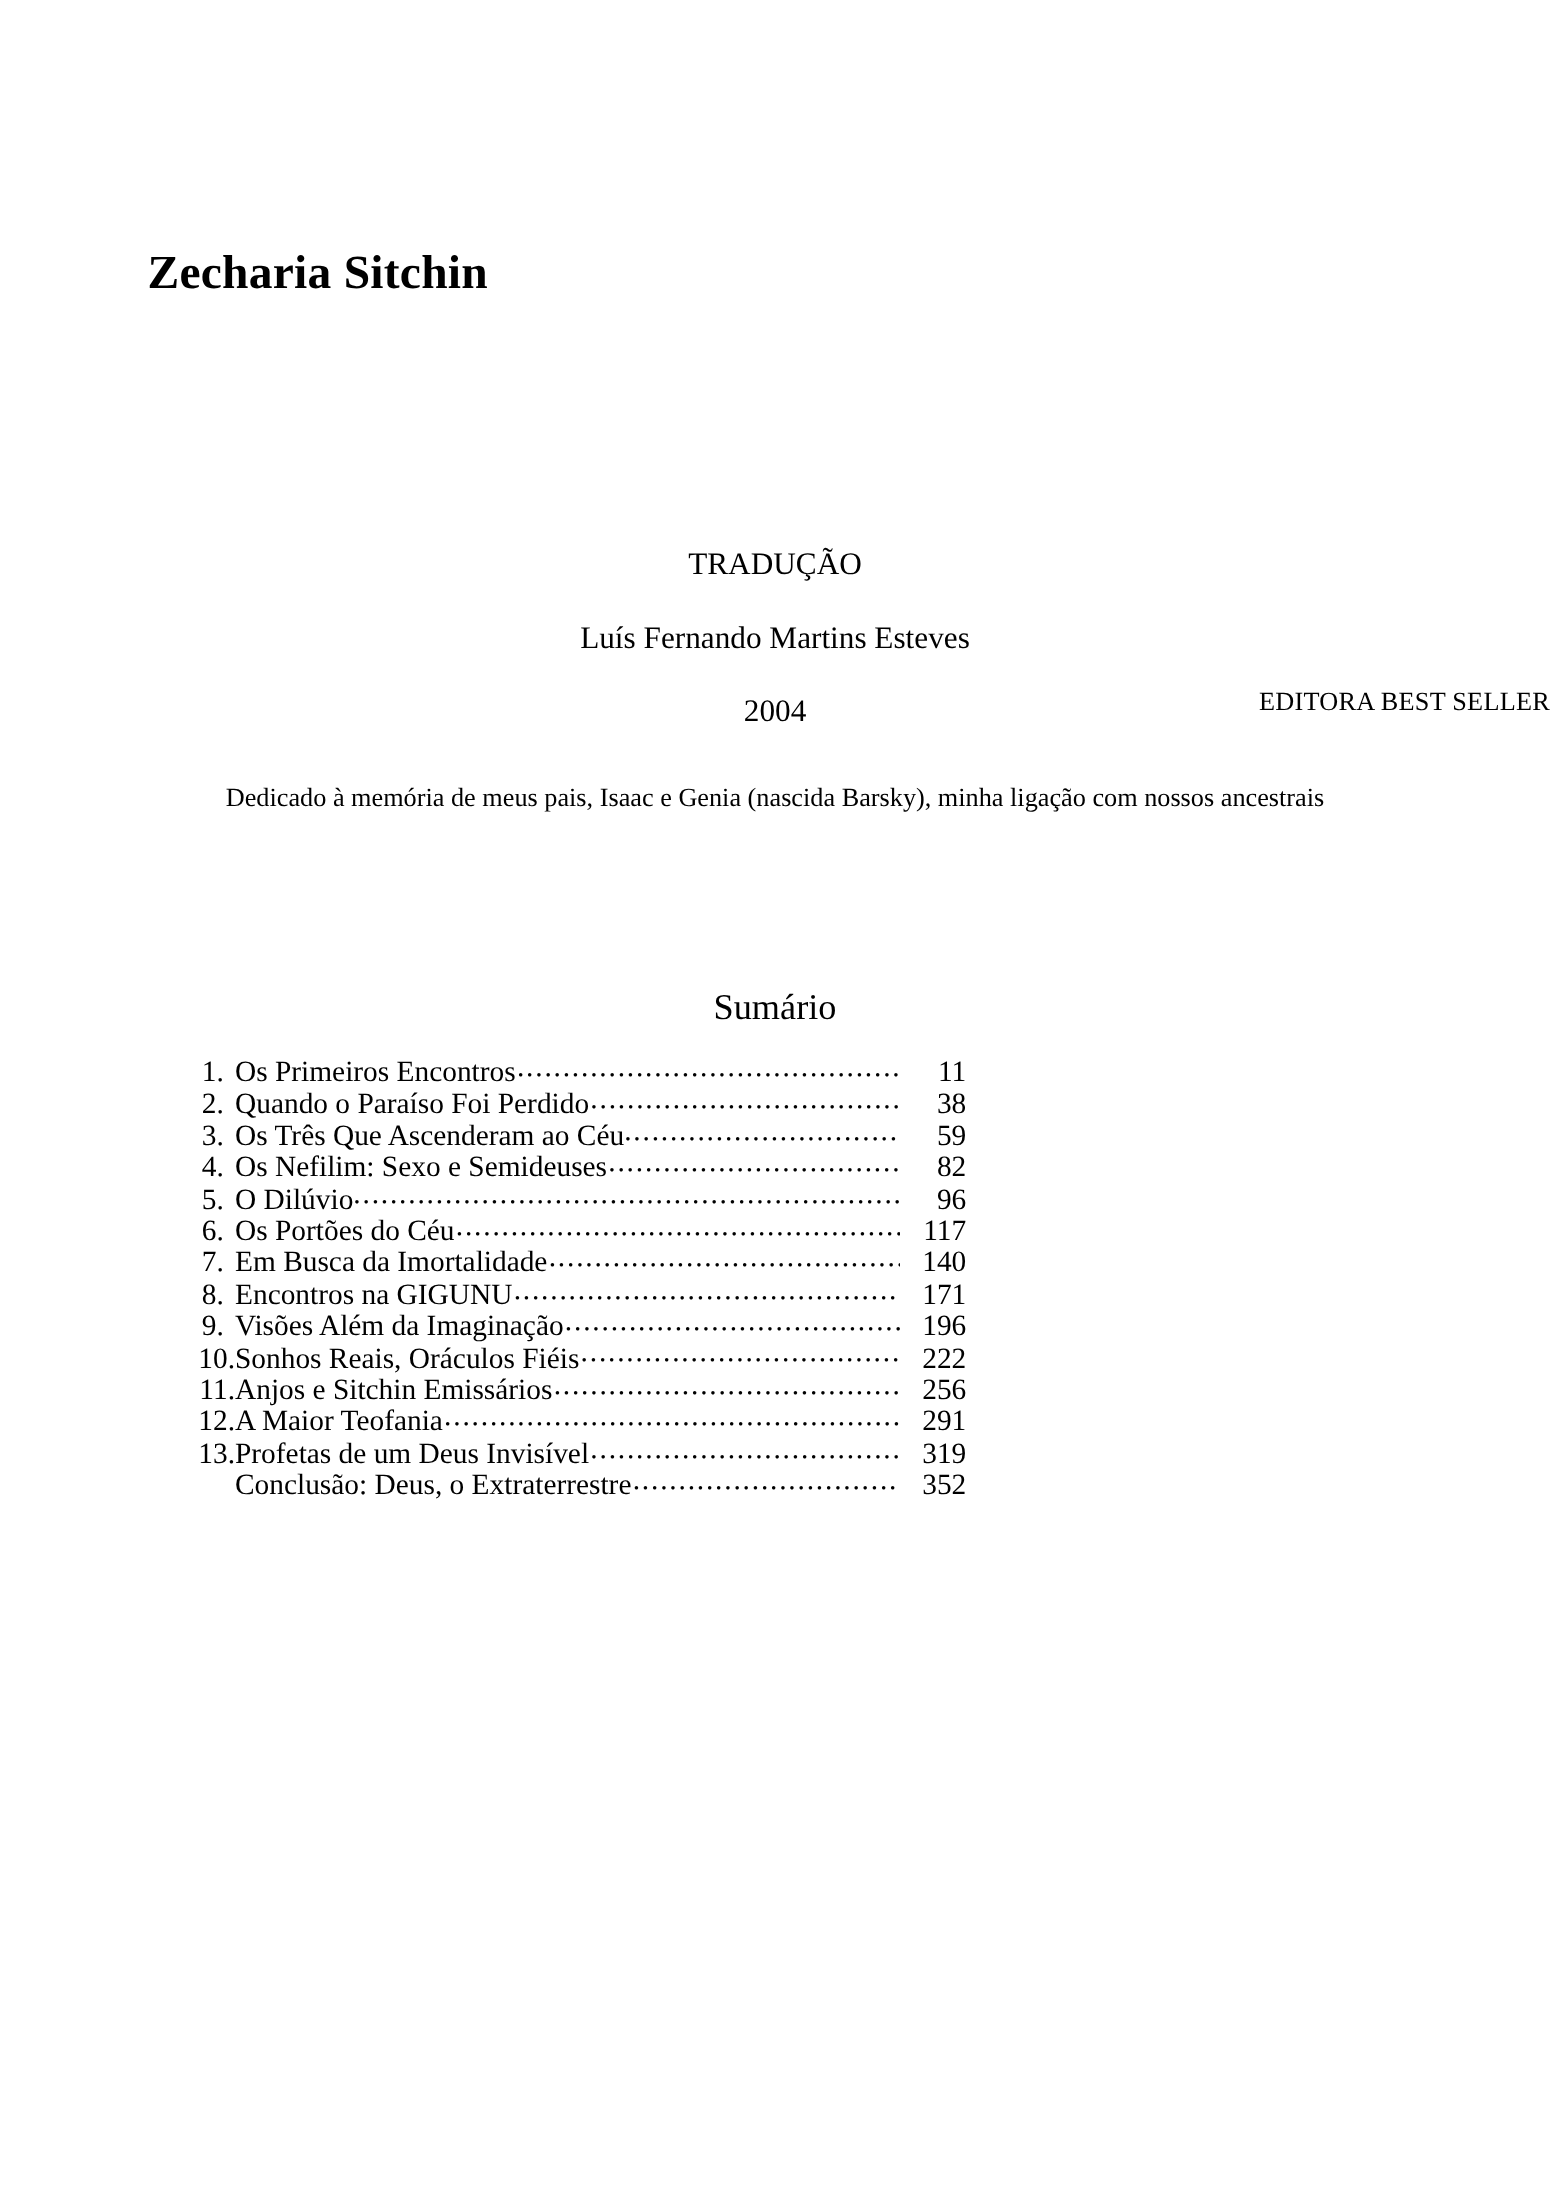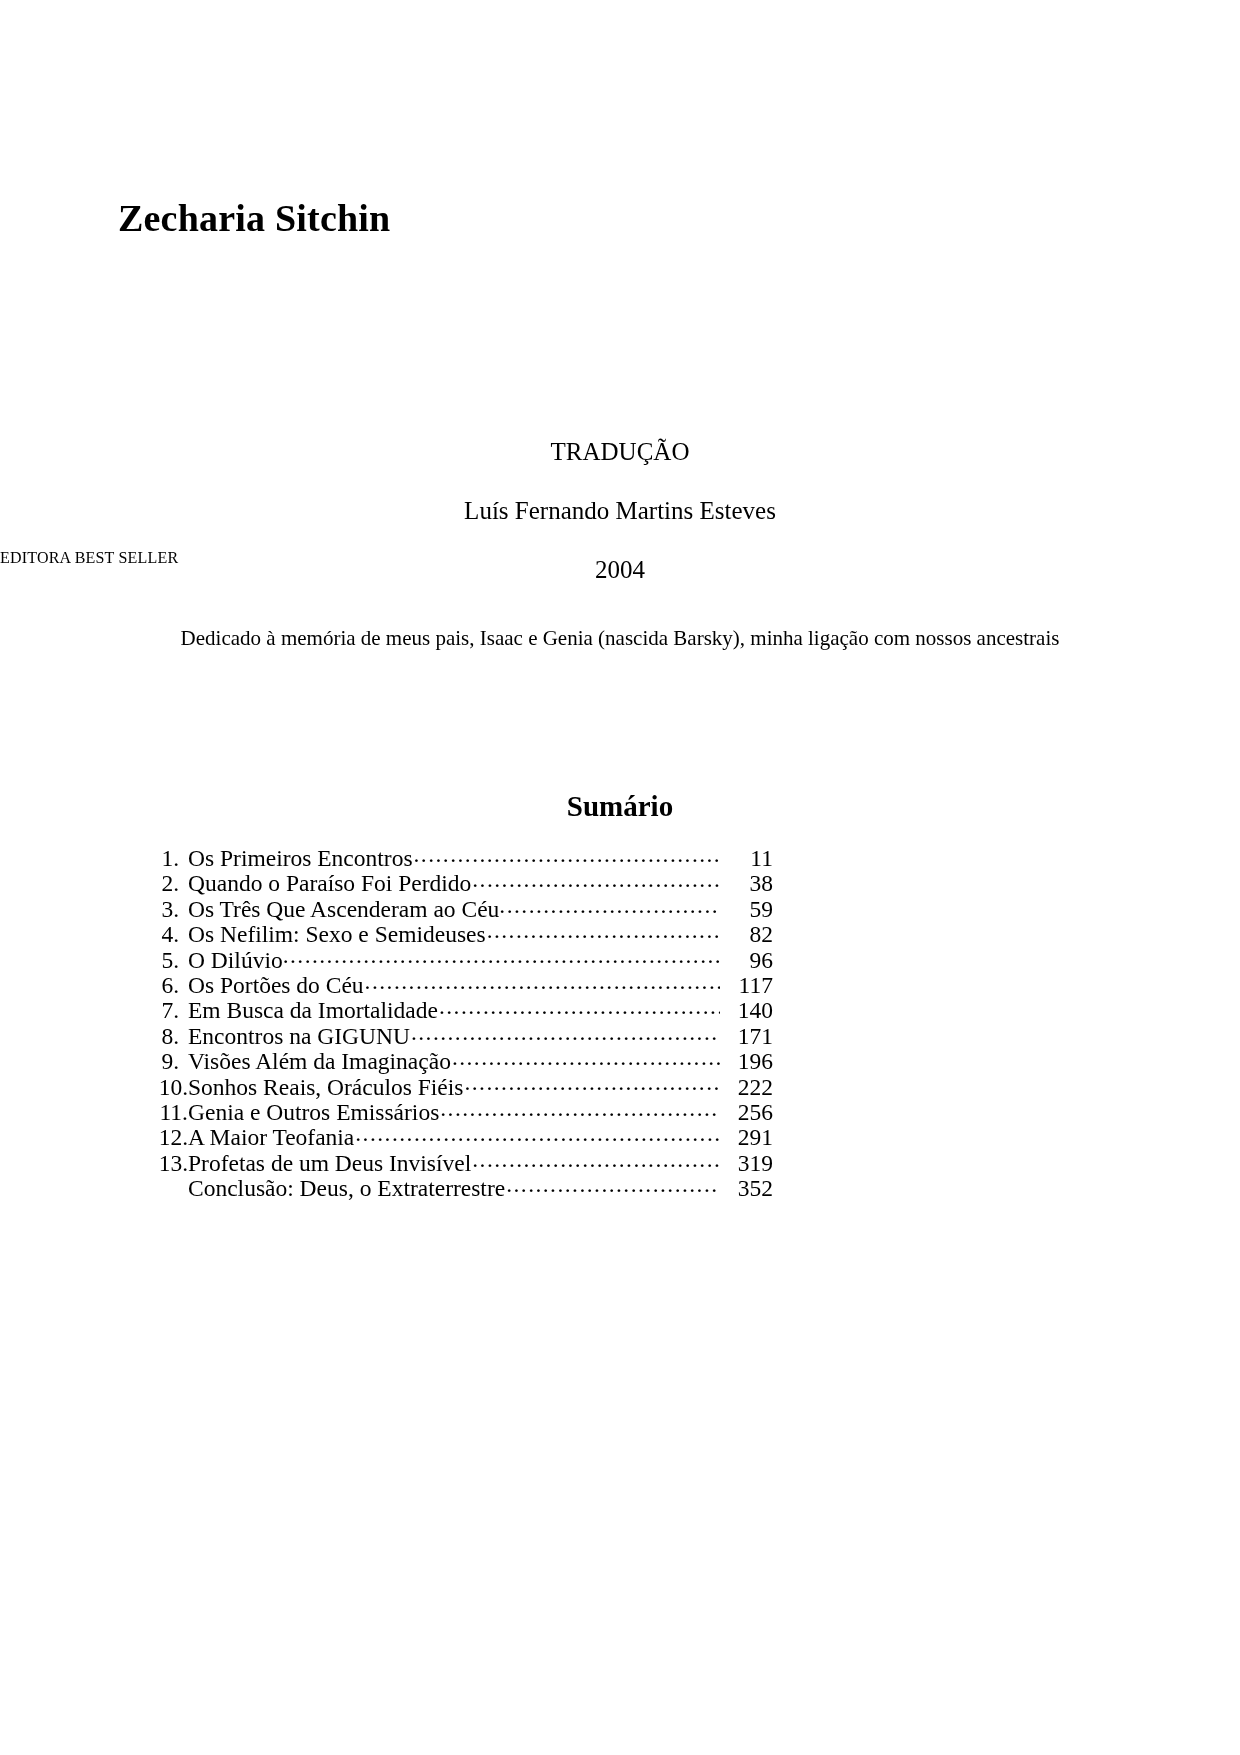--- a/index.html
+++ b/index.html
@@ -55,22 +55,22 @@
     line-height: 31px;
   }
   .credits div { white-space: nowrap; margin-top: 28px; }
 
   
   .publisher {
     position: absolute;
     left: 0;
     right: 0;
     top: 549px;
-    text-align: left;
-    font-size: 16px;
+    text-align: right;
+    font-size: 21px;
     letter-spacing: 0.2px;
   }
 
   
   .dedication {
     position: absolute;
     left: 140px;
     width: 960px;
     top: 624px;
     text-align: center;
@@ -79,21 +79,21 @@
   }
 
   
   .toc-heading {
     position: absolute;
     left: 0;
     right: 0;
     top: 790px;
     text-align: center;
     font-size: 29px;
-    font-weight: bold;
+    font-weight: normal;
   }
 
   
   .toc {
     position: absolute;
     left: 133px;
     top: 846px;
     width: 640px;
     font-size: 23.5px;
   }
@@ -218,21 +218,21 @@
         <span class="toc-page">196</span>
       </div>
       <div class="toc-row">
         <span class="toc-num wide">10.</span>
         <span class="toc-title">Sonhos Reais, Oráculos Fiéis</span>
         <span class="toc-leader"></span>
         <span class="toc-page">222</span>
       </div>
       <div class="toc-row">
         <span class="toc-num wide">11.</span>
-        <span class="toc-title">Genia e Outros Emissários</span>
+        <span class="toc-title">Anjos e Sitchin Emissários</span>
         <span class="toc-leader"></span>
         <span class="toc-page">256</span>
       </div>
       <div class="toc-row">
         <span class="toc-num wide">12.</span>
         <span class="toc-title">A Maior Teofania</span>
         <span class="toc-leader"></span>
         <span class="toc-page">291</span>
       </div>
       <div class="toc-row">

